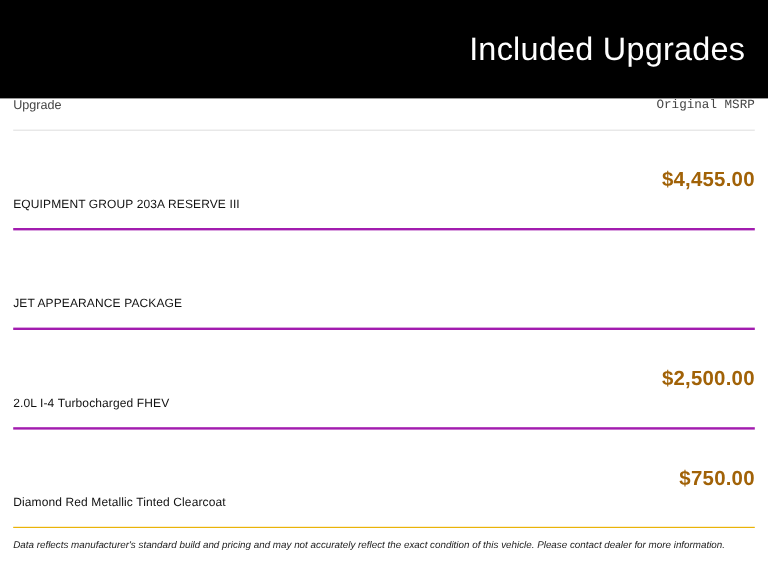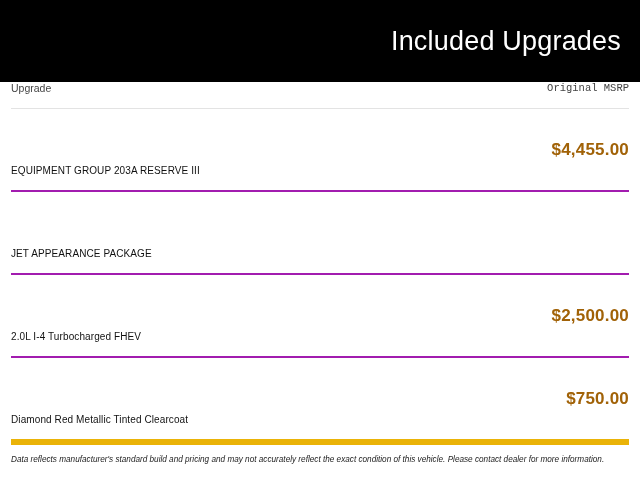--- a/index.html
+++ b/index.html
@@ -74,21 +74,21 @@
     margin-top: 41px;
   }
   .row-price {
     font-size: 17px;
     color: #a16207;
     font-weight: bold;
     text-align: right;
     letter-spacing: 0.2px;
   }
   .disclaimer-wrap {
-    border-top: 6px solid #eab308;
+    border-top: 1px solid #eab308;
     padding-top: 10px;
   }
   .disclaimer {
     font-size: 8.2px;
     color: #222222;
     font-style: italic;
     line-height: 1.3;
   }
 </style>
 </head>

